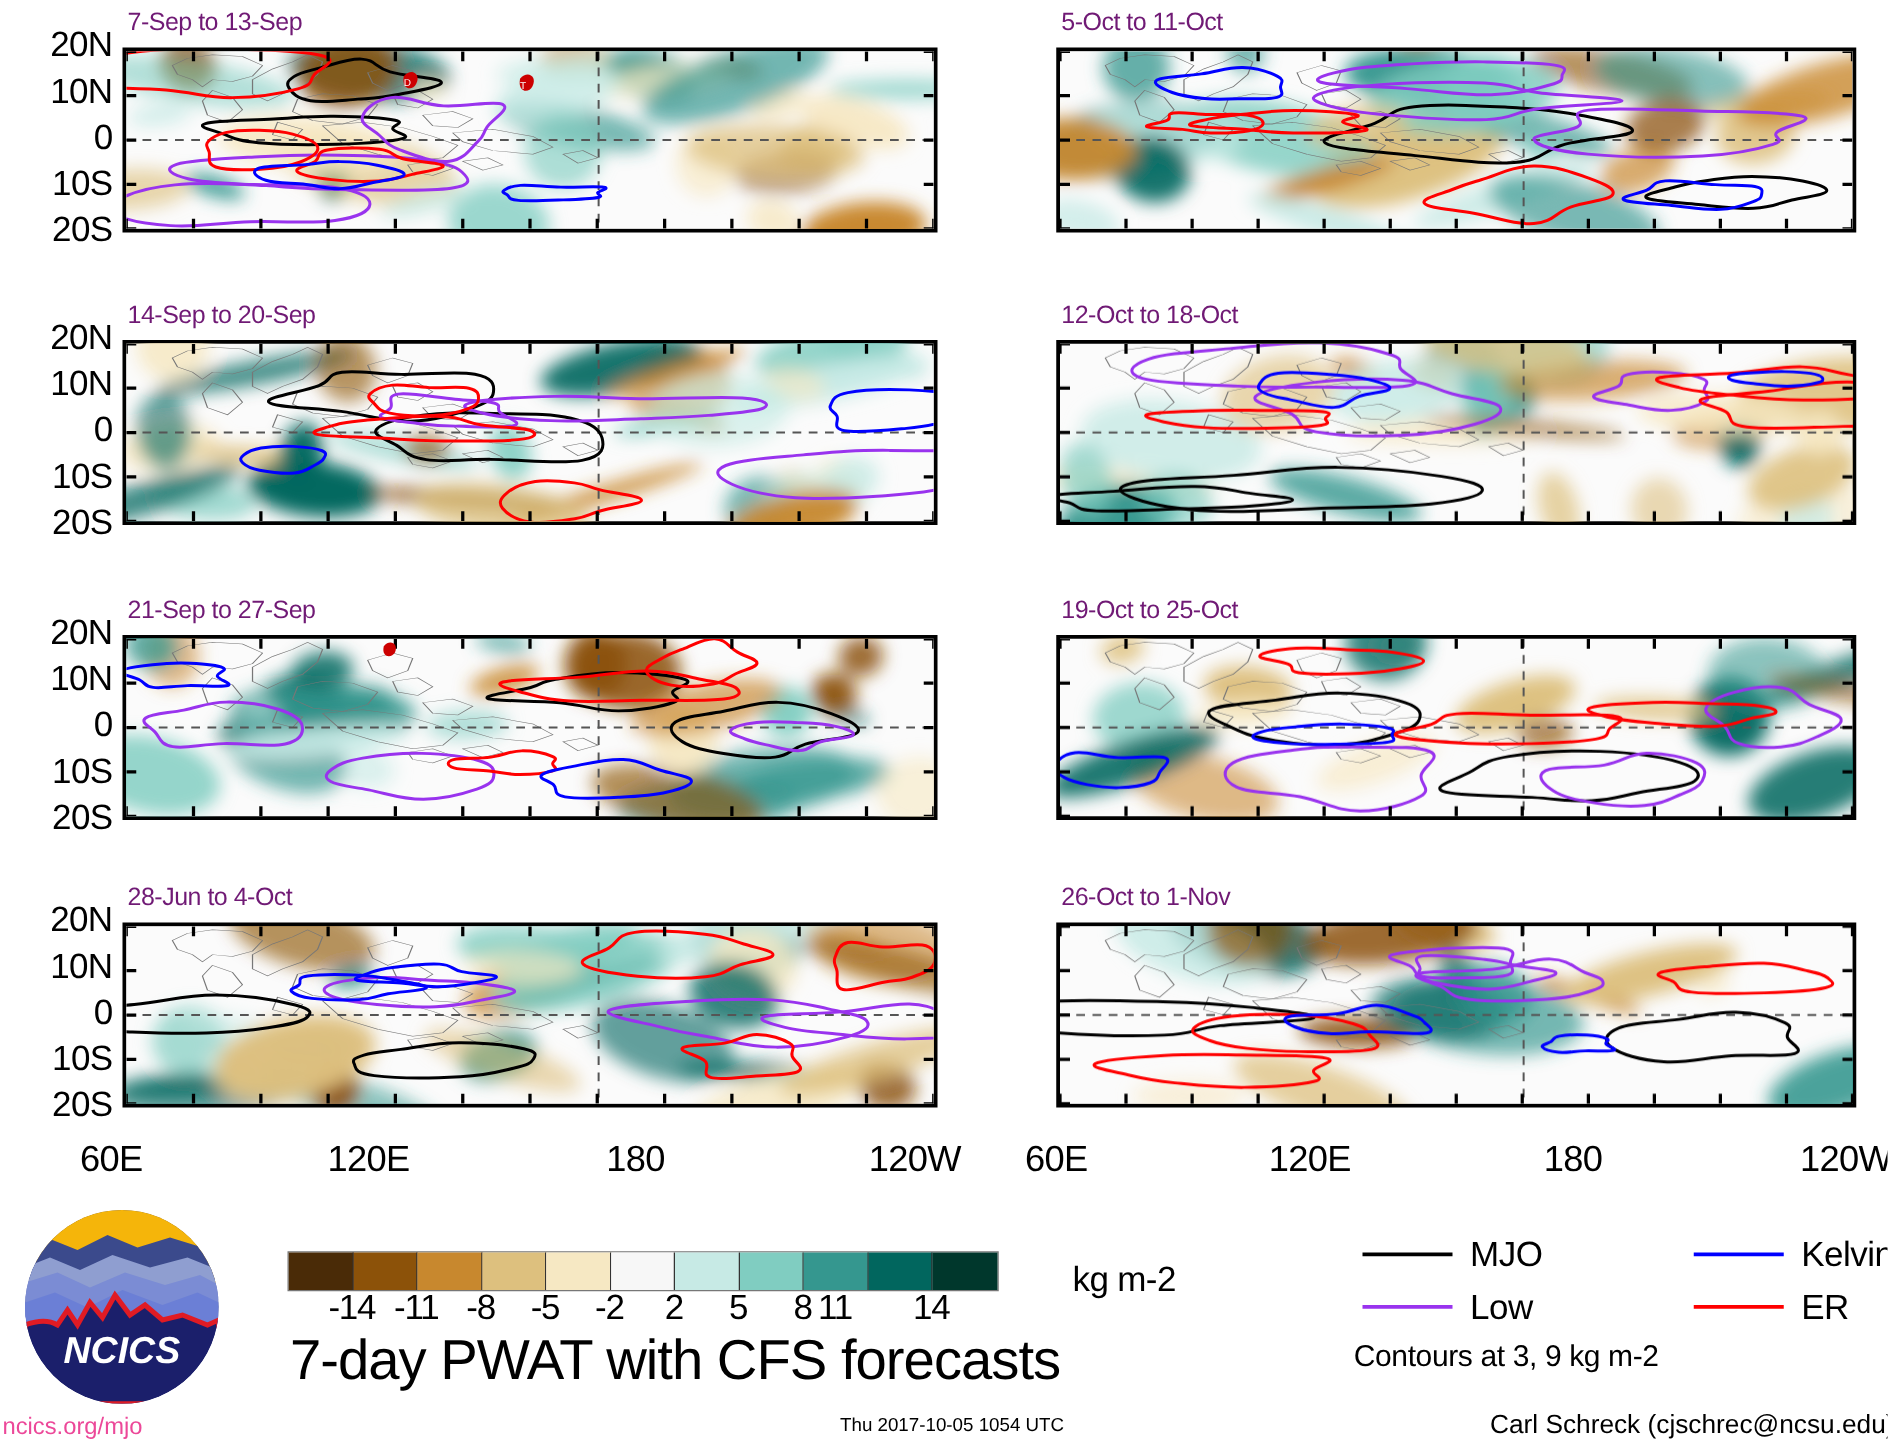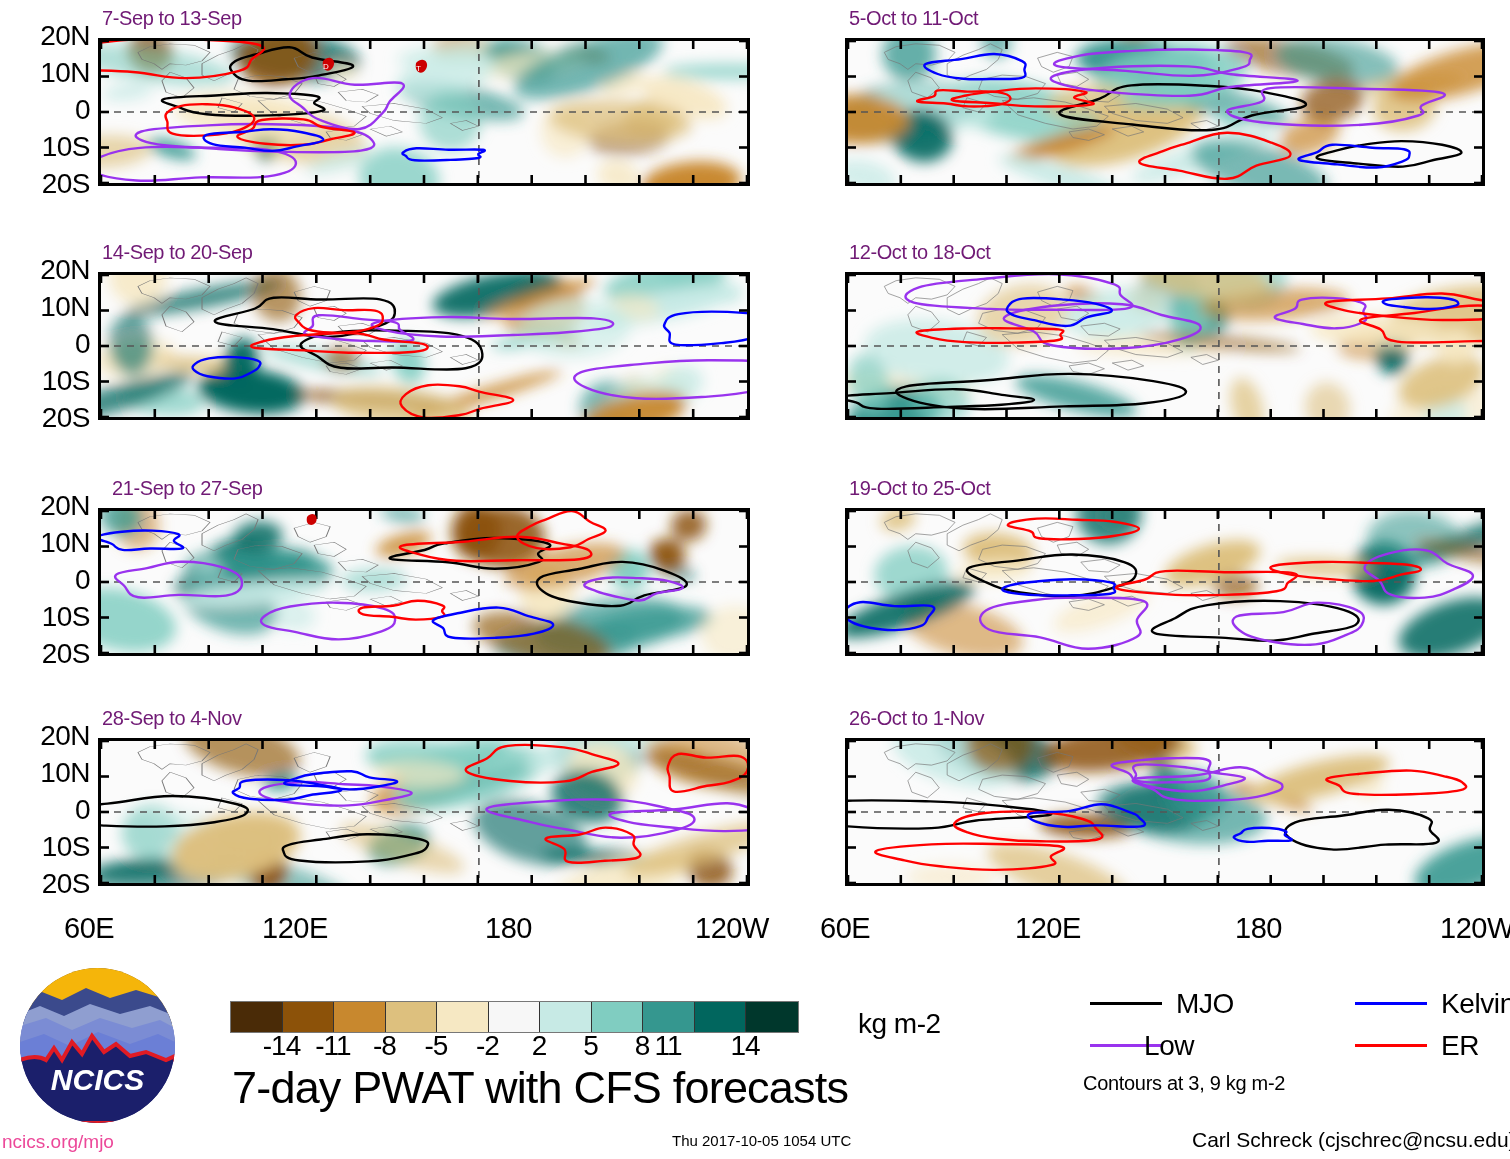--- a/index.html
+++ b/index.html
@@ -11,21 +11,21 @@
   .ylab{position:absolute;font-family:"Liberation Sans",sans-serif;font-size:28px;color:#000;text-align:right;white-space:nowrap;letter-spacing:-0.5px;}
   .xlab{position:absolute;font-family:"Liberation Sans",sans-serif;font-size:29px;color:#000;white-space:nowrap;letter-spacing:-0.5px;}
   .cbar{position:absolute;display:flex;border:1px solid #777;box-sizing:content-box;}
   .cbar div{width:51.5px;height:30px;border-right:1px solid #333;box-sizing:border-box;}
   .cbar div:last-child{border-right:none;}
   .cbtick{position:absolute;font-family:"Liberation Sans",sans-serif;font-size:28px;color:#000;text-align:center;letter-spacing:-1px;}
   .units{position:absolute;font-family:"Liberation Sans",sans-serif;font-size:28px;color:#000;letter-spacing:-0.5px;}
   .bigtitle{position:absolute;font-family:"Liberation Sans",sans-serif;font-size:45px;color:#000;letter-spacing:-0.8px;white-space:nowrap;}
   .legtext{position:absolute;font-family:"Liberation Sans",sans-serif;font-size:28px;color:#000;white-space:nowrap;letter-spacing:-0.4px;}
   .legline{position:absolute;height:3px;}
-  .legnote{position:absolute;font-family:"Liberation Sans",sans-serif;font-size:20px;color:#000;white-space:nowrap;letter-spacing:-0.3px;}
+  .legnote{position:absolute;font-family:"Liberation Sans",sans-serif;font-size:24px;color:#000;white-space:nowrap;letter-spacing:-0.3px;}
   .foot{position:absolute;font-family:"Liberation Sans",sans-serif;color:#000;white-space:nowrap;}
   .logo{position:absolute;left:20px;top:968px;width:155px;height:155px;border-radius:50%;overflow:hidden;}
   .logotext{position:absolute;left:2px;top:1131px;font-family:"Liberation Sans",sans-serif;font-size:19px;color:#ec4899;}
 </style>
 </head>
 <body>
 
 <svg width="0" height="0" style="position:absolute">
   <defs>
 
@@ -483,21 +483,21 @@
         <line x1="0" y1="35.5" x2="8" y2="35.5" stroke="#000" stroke-width="2.6"></line>
         <line x1="634" y1="35.5" x2="626" y2="35.5" stroke="#000" stroke-width="2.6"></line>
         <line x1="0" y1="71.0" x2="8" y2="71.0" stroke="#000" stroke-width="2.6"></line>
         <line x1="634" y1="71.0" x2="626" y2="71.0" stroke="#000" stroke-width="2.6"></line>
         <line x1="0" y1="106.5" x2="8" y2="106.5" stroke="#000" stroke-width="2.6"></line>
         <line x1="634" y1="106.5" x2="626" y2="106.5" stroke="#000" stroke-width="2.6"></line>
         <line x1="0" y1="142.0" x2="8" y2="142.0" stroke="#000" stroke-width="2.6"></line>
         <line x1="634" y1="142.0" x2="626" y2="142.0" stroke="#000" stroke-width="2.6"></line>
       </svg>
     </div>
-    <div class="panel-title" style="left: 112px; top: 477px;">21-Sep to 27-Sep</div>
+    <div class="panel-title" style="left: 102px; top: 477px;">21-Sep to 27-Sep</div>
     <div class="map-box" style="left: 98px; top: 508px; width: 652px; height: 148px;">
       <svg width="646" height="142" viewBox="0 0 646 142" style="display:block">
         <rect width="646" height="142" fill="#fbfbfb"></rect>
         <g filter="url(#b4)">
           <ellipse cx="36.0" cy="12.9" rx="22.3" ry="26.2" transform="rotate(-6.4 36.0 12.9)" fill="#c8882e" opacity="0.57"></ellipse>
           <ellipse cx="559.9" cy="86.2" rx="40.6" ry="10.2" transform="rotate(-3.4 559.9 86.2)" fill="#f7f7f7" opacity="0.00"></ellipse>
           <ellipse cx="424.7" cy="4.3" rx="82.0" ry="19.9" transform="rotate(15.1 424.7 4.3)" fill="#f7f7f7" opacity="0.00"></ellipse>
           <ellipse cx="465.1" cy="132.5" rx="73.0" ry="22.5" transform="rotate(-3.2 465.1 132.5)" fill="#35978f" opacity="0.60"></ellipse>
           <ellipse cx="528.0" cy="76.2" rx="37.1" ry="17.2" transform="rotate(-17.0 528.0 76.2)" fill="#f7f7f7" opacity="0.00"></ellipse>
           <ellipse cx="302.2" cy="128.1" rx="23.1" ry="22.4" transform="rotate(4.3 302.2 128.1)" fill="#f7f7f7" opacity="0.00"></ellipse>
@@ -687,21 +687,21 @@
         <line x1="0" y1="35.5" x2="8" y2="35.5" stroke="#000" stroke-width="2.6"></line>
         <line x1="634" y1="35.5" x2="626" y2="35.5" stroke="#000" stroke-width="2.6"></line>
         <line x1="0" y1="71.0" x2="8" y2="71.0" stroke="#000" stroke-width="2.6"></line>
         <line x1="634" y1="71.0" x2="626" y2="71.0" stroke="#000" stroke-width="2.6"></line>
         <line x1="0" y1="106.5" x2="8" y2="106.5" stroke="#000" stroke-width="2.6"></line>
         <line x1="634" y1="106.5" x2="626" y2="106.5" stroke="#000" stroke-width="2.6"></line>
         <line x1="0" y1="142.0" x2="8" y2="142.0" stroke="#000" stroke-width="2.6"></line>
         <line x1="634" y1="142.0" x2="626" y2="142.0" stroke="#000" stroke-width="2.6"></line>
       </svg>
     </div>
-    <div class="panel-title" style="left: 102px; top: 707px;">28-Sep to 4-Nov</div>
+    <div class="panel-title" style="left: 102px; top: 707px;">28-Jun to 4-Oct</div>
     <div class="map-box" style="left: 98px; top: 738px; width: 652px; height: 148px;">
       <svg width="646" height="142" viewBox="0 0 646 142" style="display:block">
         <rect width="646" height="142" fill="#fbfbfb"></rect>
         <g filter="url(#b6)">
           <ellipse cx="323.6" cy="45.5" rx="55.8" ry="22.8" transform="rotate(-19.0 323.6 45.5)" fill="#c8882e" opacity="0.75"></ellipse>
           <ellipse cx="180.2" cy="40.8" rx="17.1" ry="8.0" transform="rotate(-11.0 180.2 40.8)" fill="#35978f" opacity="0.97"></ellipse>
           <ellipse cx="368.8" cy="44.2" rx="68.2" ry="7.0" transform="rotate(-17.6 368.8 44.2)" fill="#01665e" opacity="0.86"></ellipse>
           <ellipse cx="567.9" cy="120.5" rx="38.7" ry="8.1" transform="rotate(2.9 567.9 120.5)" fill="#8c5209" opacity="0.83"></ellipse>
           <ellipse cx="607.3" cy="127.5" rx="24.8" ry="18.7" transform="rotate(15.9 607.3 127.5)" fill="#8c5209" opacity="0.83"></ellipse>
           <ellipse cx="173.0" cy="136.9" rx="79.1" ry="16.8" transform="rotate(16.1 173.0 136.9)" fill="#35978f" opacity="0.56"></ellipse>
@@ -928,21 +928,21 @@
 <div class="cbtick" style="left: 612px; width: 60px; top: 1030px;">8</div>
 <div class="cbtick" style="left: 638px; width: 60px; top: 1030px;">11</div>
 <div class="cbtick" style="left: 715px; width: 60px; top: 1030px;">14</div>
 <div class="units" style="left: 858px; top: 1008px;">kg m-2</div>
 <div class="bigtitle" style="left: 232px; top: 1062px;">7-day PWAT with CFS forecasts</div>
 <div class="legline" style="left: 1090px; top: 1002px; width: 72px; background: rgb(0, 0, 0);"></div>
 <div class="legtext" style="left: 1176px; top: 988px;">MJO</div>
 <div class="legline" style="left: 1355px; top: 1002px; width: 72px; background: rgb(0, 0, 255);"></div>
 <div class="legtext" style="left: 1441px; top: 988px;">Kelvin x2</div>
 <div class="legline" style="left: 1090px; top: 1044px; width: 72px; background: rgb(153, 51, 238);"></div>
-<div class="legtext" style="left: 1144px; top: 1030px;">Low</div>
+<div class="legtext" style="left: 1176px; top: 1030px;">Low</div>
 <div class="legline" style="left: 1355px; top: 1044px; width: 72px; background: rgb(255, 0, 0);"></div>
 <div class="legtext" style="left: 1441px; top: 1030px;">ER</div>
 <div class="legnote" style="left: 1083px; top: 1072px;">Contours at 3, 9 kg m-2</div>
 <div class="foot" style="left: 672px; top: 1132px; font-size: 15px;">Thu 2017-10-05 1054 UTC</div>
 <div class="foot" style="left: 1192px; top: 1128px; font-size: 21px;">Carl Schreck (cjschrec@ncsu.edu)</div>
 <div class="logo">
 <svg width="155" height="155" viewBox="0 0 155 155">
   <circle cx="77.5" cy="77.5" r="77.5" fill="#1b1f6b"></circle>
   <path d="M0,0 H155 V60 Q120,30 77,42 Q30,55 0,38 Z" fill="#f5b50a"></path>
   <path d="M0,34 L22,24 L42,32 L66,20 L90,30 L116,22 L155,34 L155,56 L0,56 Z" fill="#3b4a8c"></path>

